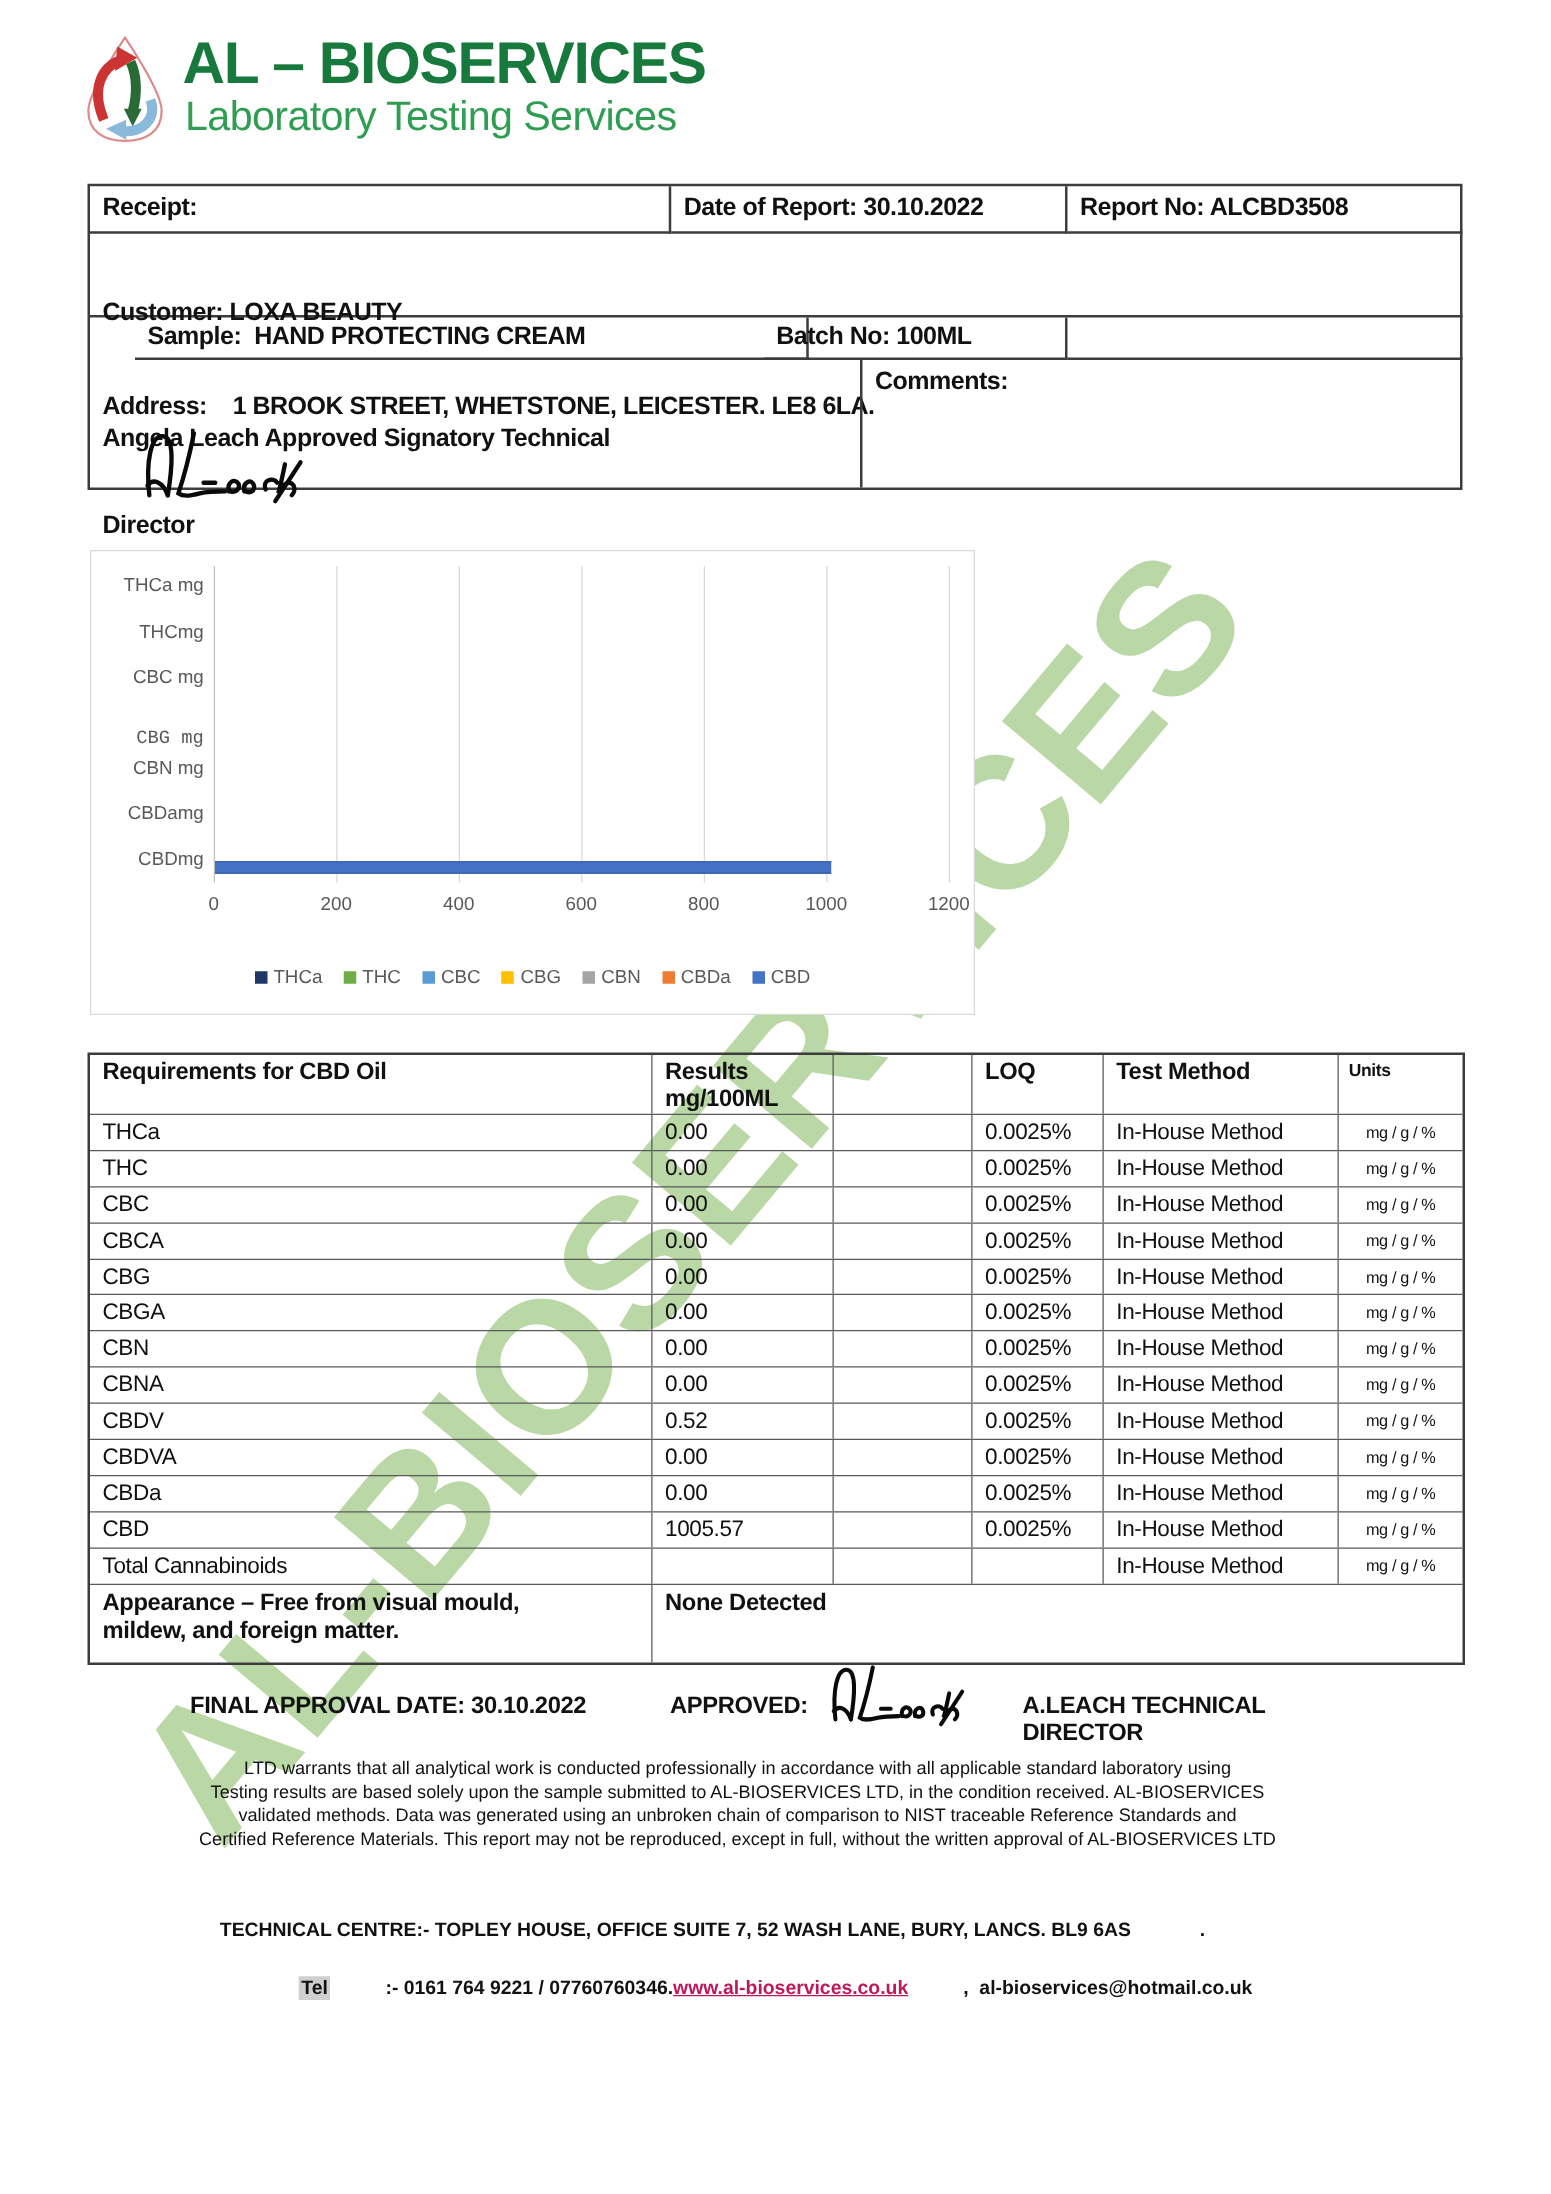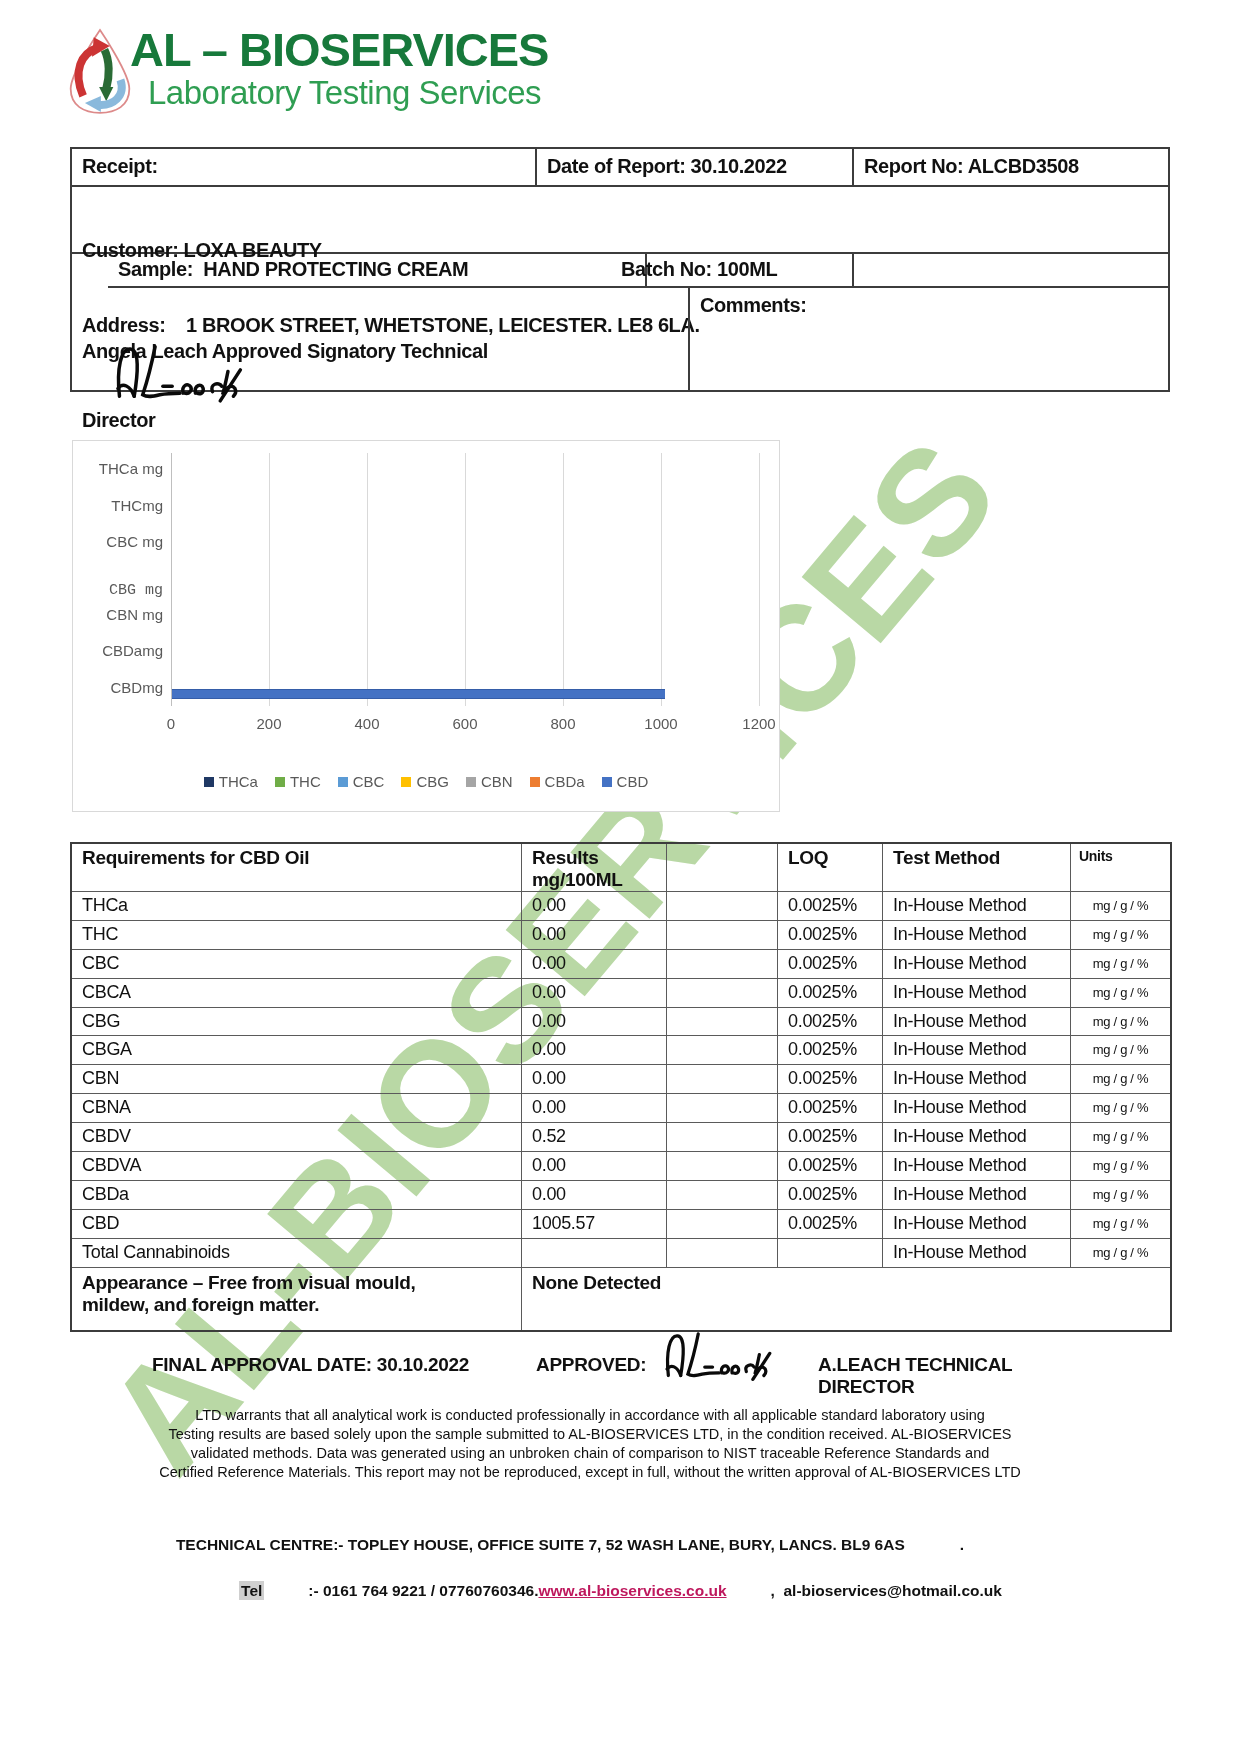--- a/index.html
+++ b/index.html
@@ -6,21 +6,21 @@
   body{width:1241px;height:1755px;position:relative;overflow:hidden;
        font-family:"Liberation Sans",sans-serif;color:#111;}
   .abs{position:absolute;}
 
   
   .watermark{position:absolute;left:80px;top:1400px;z-index:1;
     font-size:150px;font-weight:700;letter-spacing:1px;color:#b9d8a5;
     transform:rotate(-50deg);transform-origin:0 0;white-space:nowrap;line-height:150px;}
 
   
-  .hdr-title{position:absolute;left:130px;top:22px;font-size:47px;font-weight:700;
+  .hdr-title{position:absolute;left:146px;top:22px;font-size:47px;font-weight:700;
     color:#17793b;letter-spacing:-1px;z-index:2;}
   .hdr-sub{position:absolute;left:148px;top:74px;font-size:33px;font-weight:400;
     color:#2f9e52;letter-spacing:-0.5px;z-index:2;}
   .logo{position:absolute;left:60px;top:22px;z-index:2;}
 
   
   .info-table{position:absolute;left:70px;top:147px;width:1100px;height:245px;
     border:2.5px solid #3c3c3c;z-index:2;box-sizing:border-box;}
   .info-table .cell{position:absolute;box-sizing:border-box;font-weight:700;
     font-size:20px;letter-spacing:-0.4px;white-space:pre-wrap;}

